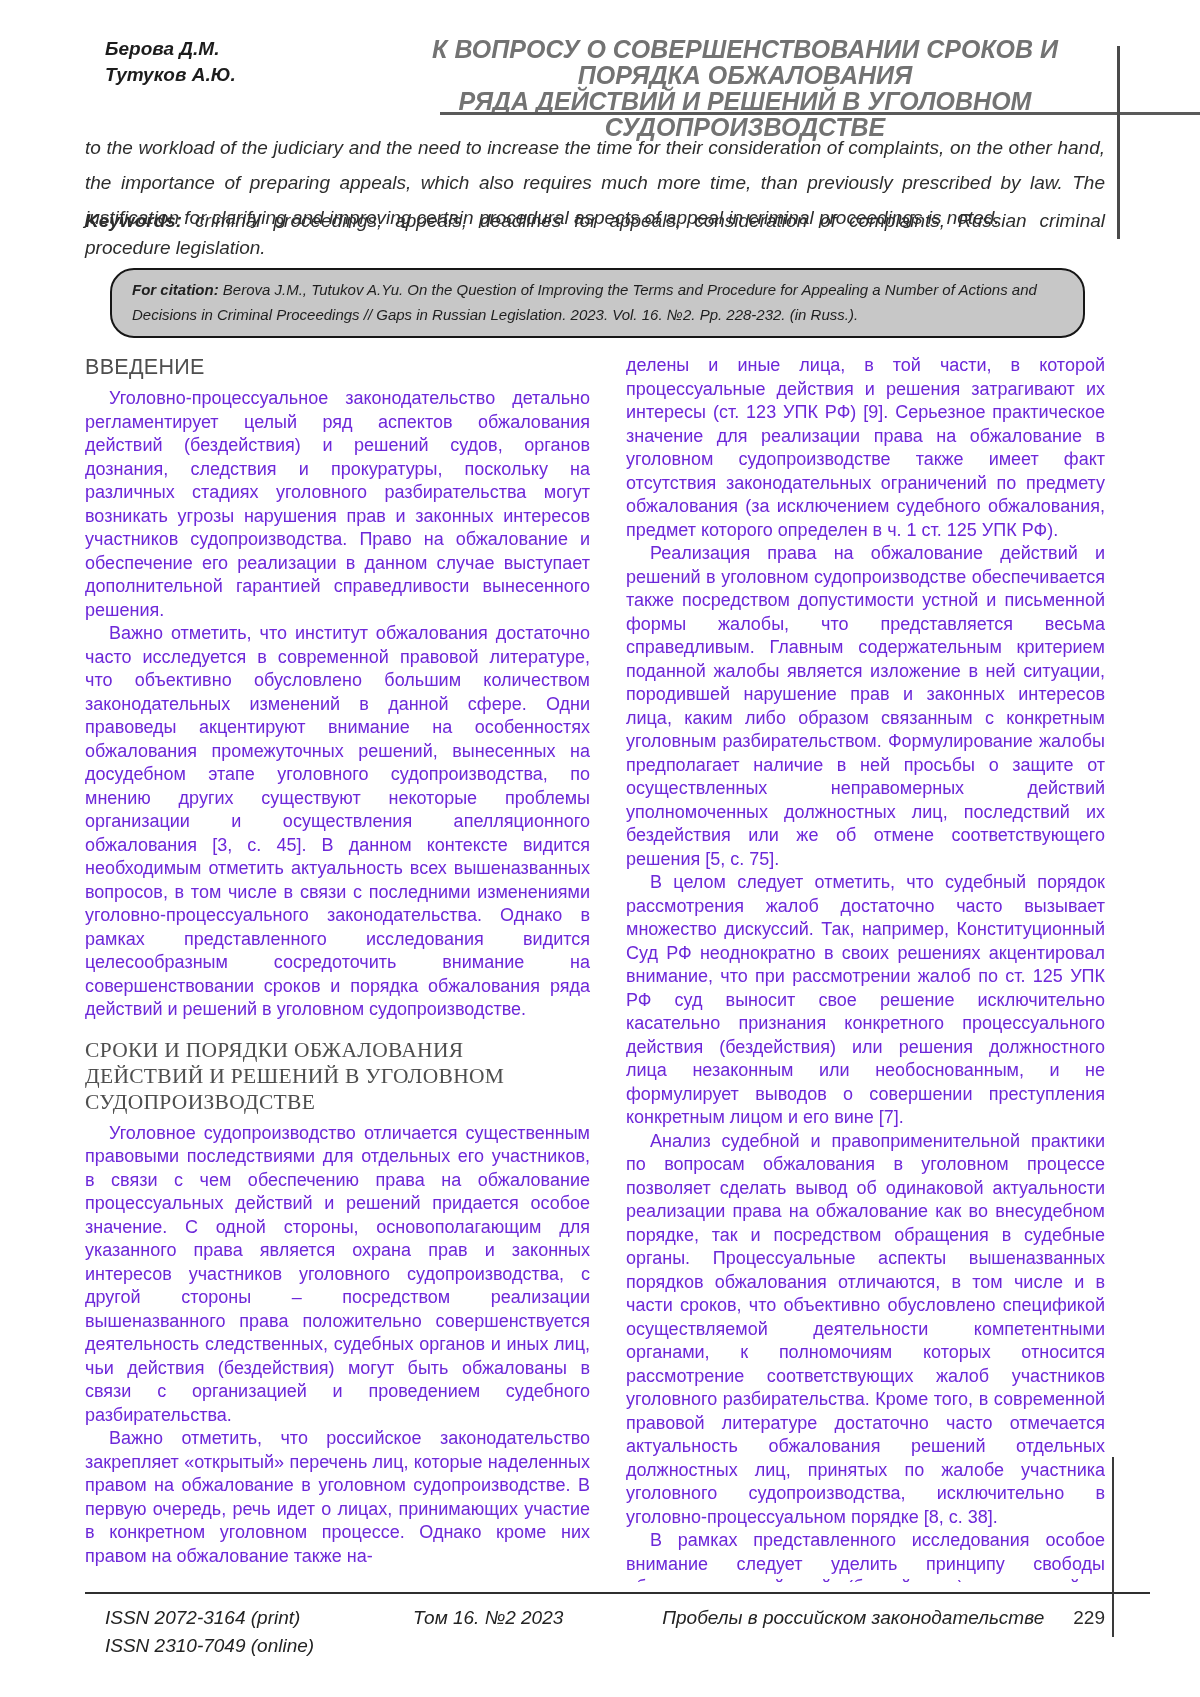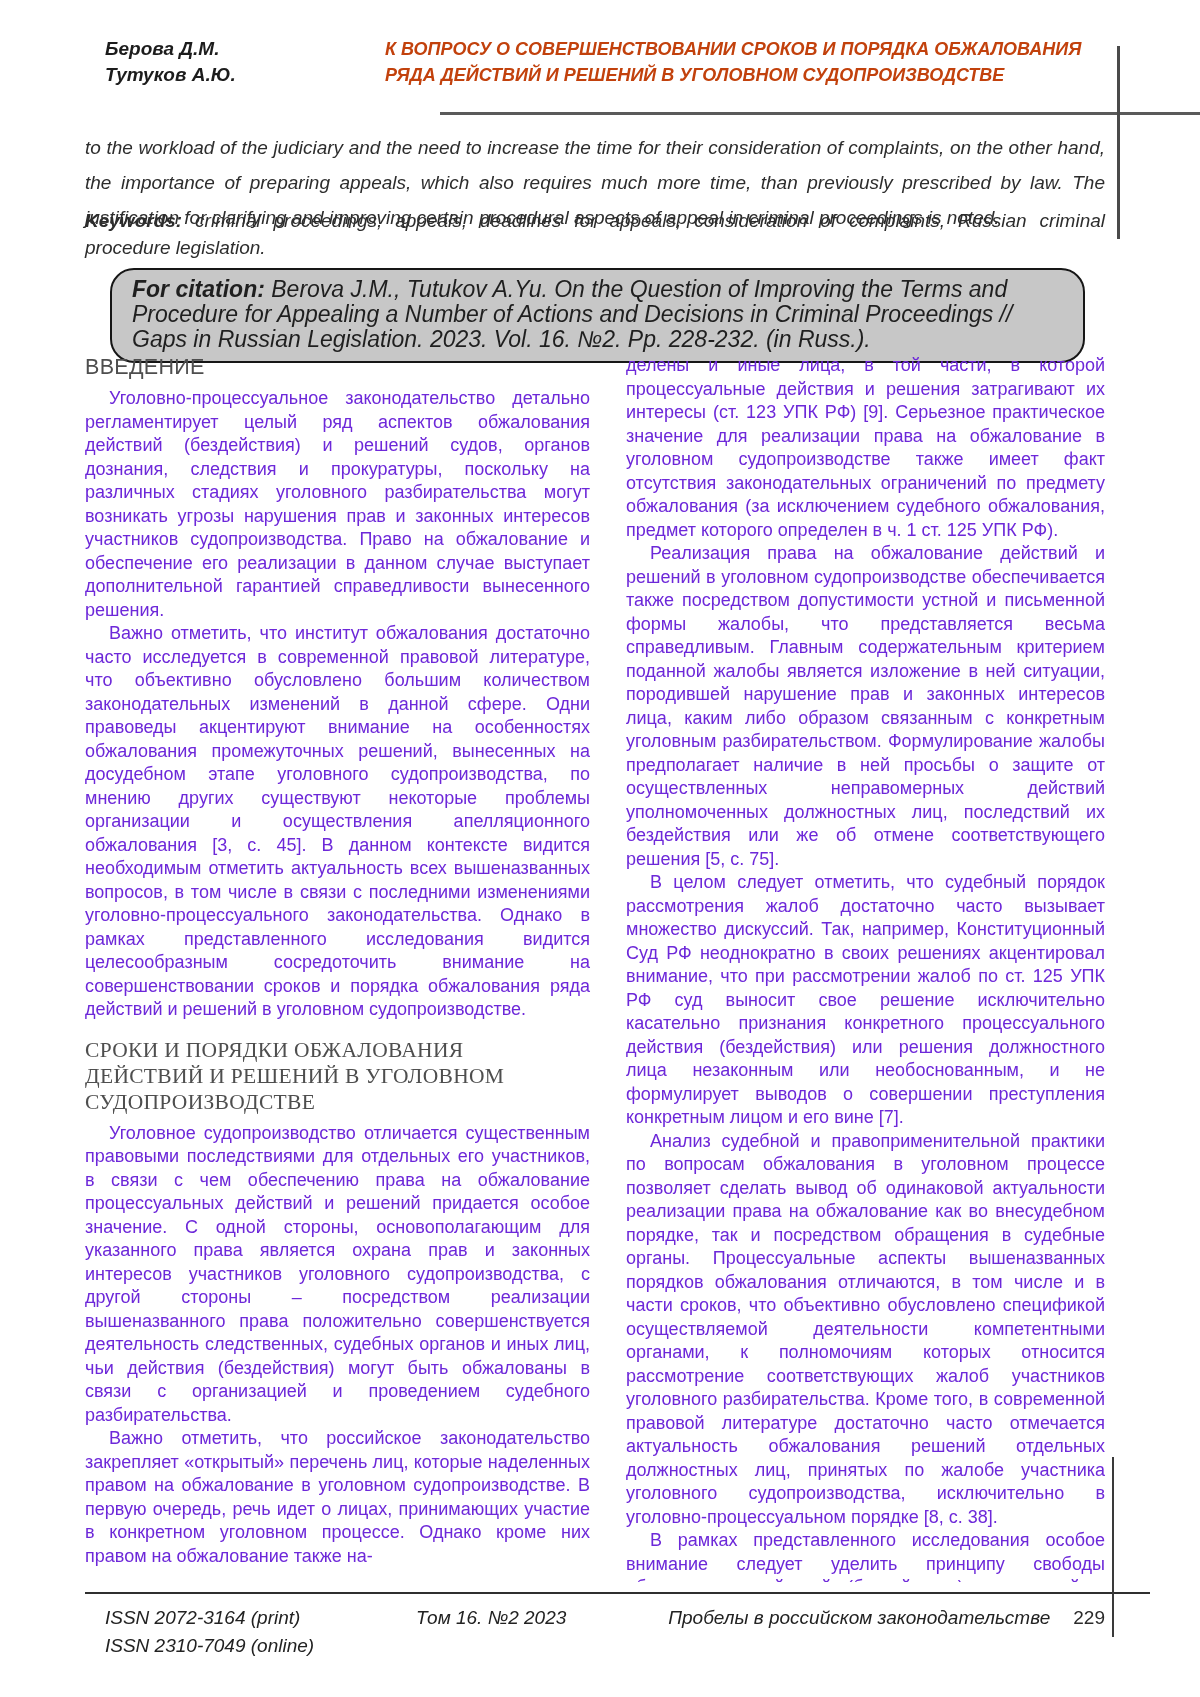--- a/index.html
+++ b/index.html
@@ -17,23 +17,23 @@
     display:flex;justify-content:space-between;align-items:flex-start;
   }
   .authors{
     margin-left:20px;
     font-size:19px;line-height:26px;
     font-weight:bold;font-style:italic;color:#1c1c1c;
     white-space:nowrap;
   }
   .title{
     width:720px;
-    text-align:left;
-    font-size:18px;line-height:26px;
-    font-weight:bold;font-style:italic;color:#c2410c;
+    text-align:center;
+    font-size:25px;line-height:26px;
+    font-weight:bold;font-style:italic;color:#737373;
   }
   .header-rule{
     position:absolute;top:112px;left:440px;right:0;
     height:3px;background:#5a5a5a;
   }
   .margin-rule-top{
     position:absolute;top:46px;left:1117px;
     width:3px;height:193px;background:#4a4a4a;
   }
   .margin-rule-bottom{
@@ -53,21 +53,21 @@
   }
   .bold-lead{font-weight:bold;}
   
   .citation-box{
     position:absolute;top:268px;left:110px;right:115px;
     box-sizing:border-box;
     background:#c7c7c7;
     border:2px solid #161616;
     border-radius:24px;
     padding:7px 22px 9px 20px;
-    font-style:italic;font-size:23px;line-height:25px;
+    font-style:italic;font-size:15px;line-height:25px;
     color:#1f1f1f;text-align:left;
   }
   
   .columns{
     position:absolute;top:354px;left:85px;right:95px;
     height:1228px;overflow:hidden;
     display:flex;gap:36px;
   }
   .col{box-sizing:border-box;}
   .col-left{flex:0 0 505px;}
@@ -94,21 +94,21 @@
   .footer-rule{
     position:absolute;top:1592px;left:85px;width:1065px;
     height:2px;background:#2f2f2f;
   }
   .footer{
     position:absolute;top:1604px;left:85px;right:95px;
     display:flex;justify-content:space-between;align-items:flex-start;
     font-style:italic;font-size:19px;line-height:28px;color:#222222;
   }
   .footer .issn{margin-left:20px;}
-  .footer .journal-wrap{display:flex;gap:23px;align-items:baseline;}
+  .footer .journal-wrap{display:flex;gap:29px;align-items:baseline;}
   .footer .page-number{font-style:normal;color:#2a2a2a;}
 </style>
 </head>
 <body>
 
 <div class="page">
 
   <div class="header">
     <div class="authors">
       <div>Берова Д.М.</div>

